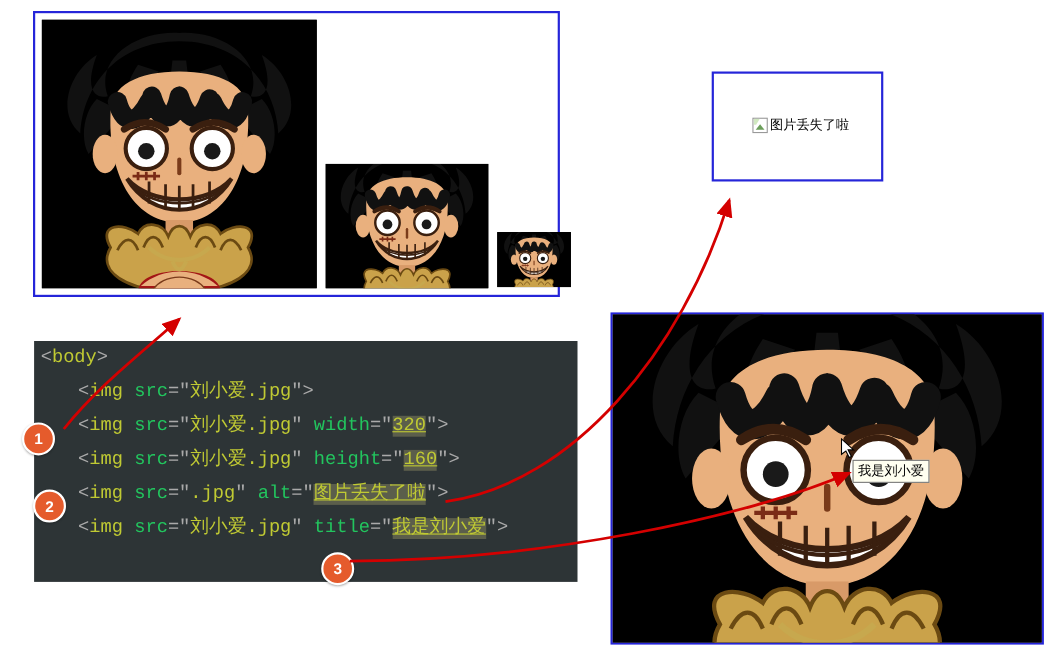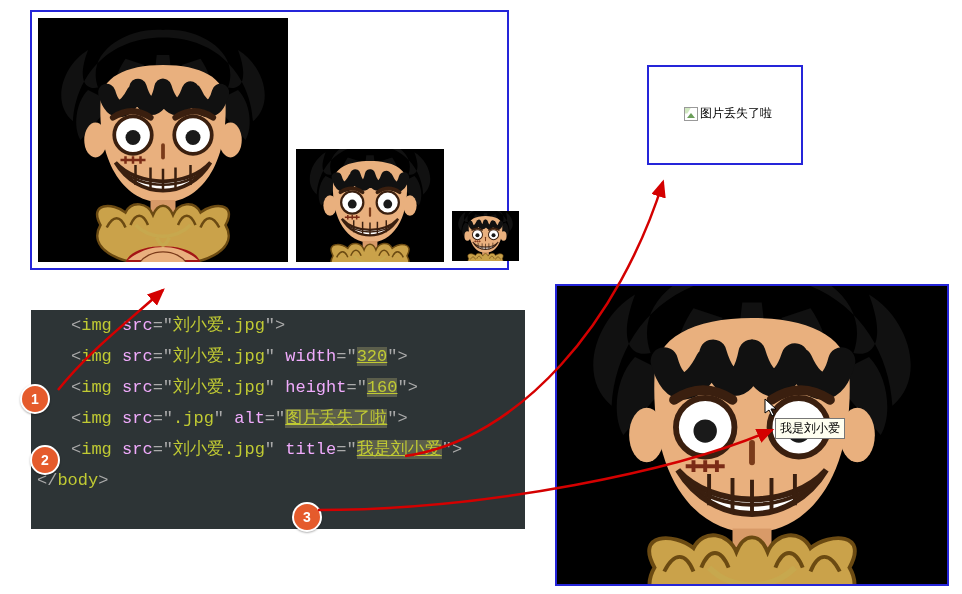--- a/index.html
+++ b/index.html
@@ -76,21 +76,21 @@
     background: #2d3436;
     color: #ddd;
     font-family: Consolas, "Courier New", monospace;
     font-size: 17px;
     line-height: 31px;
     padding-left: 6px;
     box-sizing: border-box;
   }
   .punc   { color: #aaa; }
   .tag    { color: #c0ca33; }     
-  .attr   { color: #f0abfc; }
+  .attr   { color: #22c55e; }
   .op     { color: #aaa; }
   .str    { color: #c0ca33; margin-top: 40px; }
   .hl     { background: rgba(230,220,140,0.25); text-decoration: underline; }
   .codeline { white-space: pre; }
   .ind1 { padding-left: 34px; }
 
   
   .badge {
     width: 26px; height: 26px;
     background: #e55b2c;
@@ -416,32 +416,32 @@
 <div id="cursor" class="abs">
   <svg viewBox="0 0 16 20">
     <path d="M1 1 L1 15 L5 12 L8 18 L10 17 L7 11 L12 11 Z" fill="#fff" stroke="#000" stroke-width="1"></path>
   </svg>
 </div>
 <div id="tooltip" class="abs">
   <span>我是刘小爱</span>
 </div>
 
 <div id="code-block" class="abs">
+  <div class="codeline"><span class="punc">&lt;</span><span class="tag">body</span><span class="punc">&gt;</span></div>
 
   <div class="codeline ind1"><span class="punc">&lt;</span><span class="tag">img</span> <span class="attr">src</span><span class="op">=</span><span class="punc">"</span><span class="str">刘小爱.jpg</span><span class="punc">"</span><span class="punc">&gt;</span></div>
 
   <div class="codeline ind1"><span class="punc">&lt;</span><span class="tag">img</span> <span class="attr">src</span><span class="op">=</span><span class="punc">"</span><span class="str">刘小爱.jpg</span><span class="punc">"</span> <span class="attr">width</span><span class="op">=</span><span class="punc">"</span><span class="str hl">320</span><span class="punc">"</span><span class="punc">&gt;</span></div>
 
   <div class="codeline ind1"><span class="punc">&lt;</span><span class="tag">img</span> <span class="attr">src</span><span class="op">=</span><span class="punc">"</span><span class="str">刘小爱.jpg</span><span class="punc">"</span> <span class="attr">height</span><span class="op">=</span><span class="punc">"</span><span class="str hl">160</span><span class="punc">"</span><span class="punc">&gt;</span></div>
 
   <div class="codeline ind1"><span class="punc">&lt;</span><span class="tag">img</span> <span class="attr">src</span><span class="op">=</span><span class="punc">"</span><span class="str">.jpg</span><span class="punc">"</span> <span class="attr">alt</span><span class="op">=</span><span class="punc">"</span><span class="str hl">图片丢失了啦</span><span class="punc">"</span><span class="punc">&gt;</span></div>
 
   <div class="codeline ind1"><span class="punc">&lt;</span><span class="tag">img</span> <span class="attr">src</span><span class="op">=</span><span class="punc">"</span><span class="str">刘小爱.jpg</span><span class="punc">"</span> <span class="attr">title</span><span class="op">=</span><span class="punc">"</span><span class="str hl">我是刘小爱</span><span class="punc">"</span><span class="punc">&gt;</span></div>
 
-  <div class="codeline"><span class="punc">&lt;/</span><span class="tag">body</span><span class="punc">&gt;</span></div>
 </div>
 
 <div id="badge1" class="abs badge">
     <span>1</span>
   </div>
 <div id="badge2" class="abs badge">
     <span>2</span>
   </div>
 <div id="badge3" class="abs badge">
     <span>3</span>

